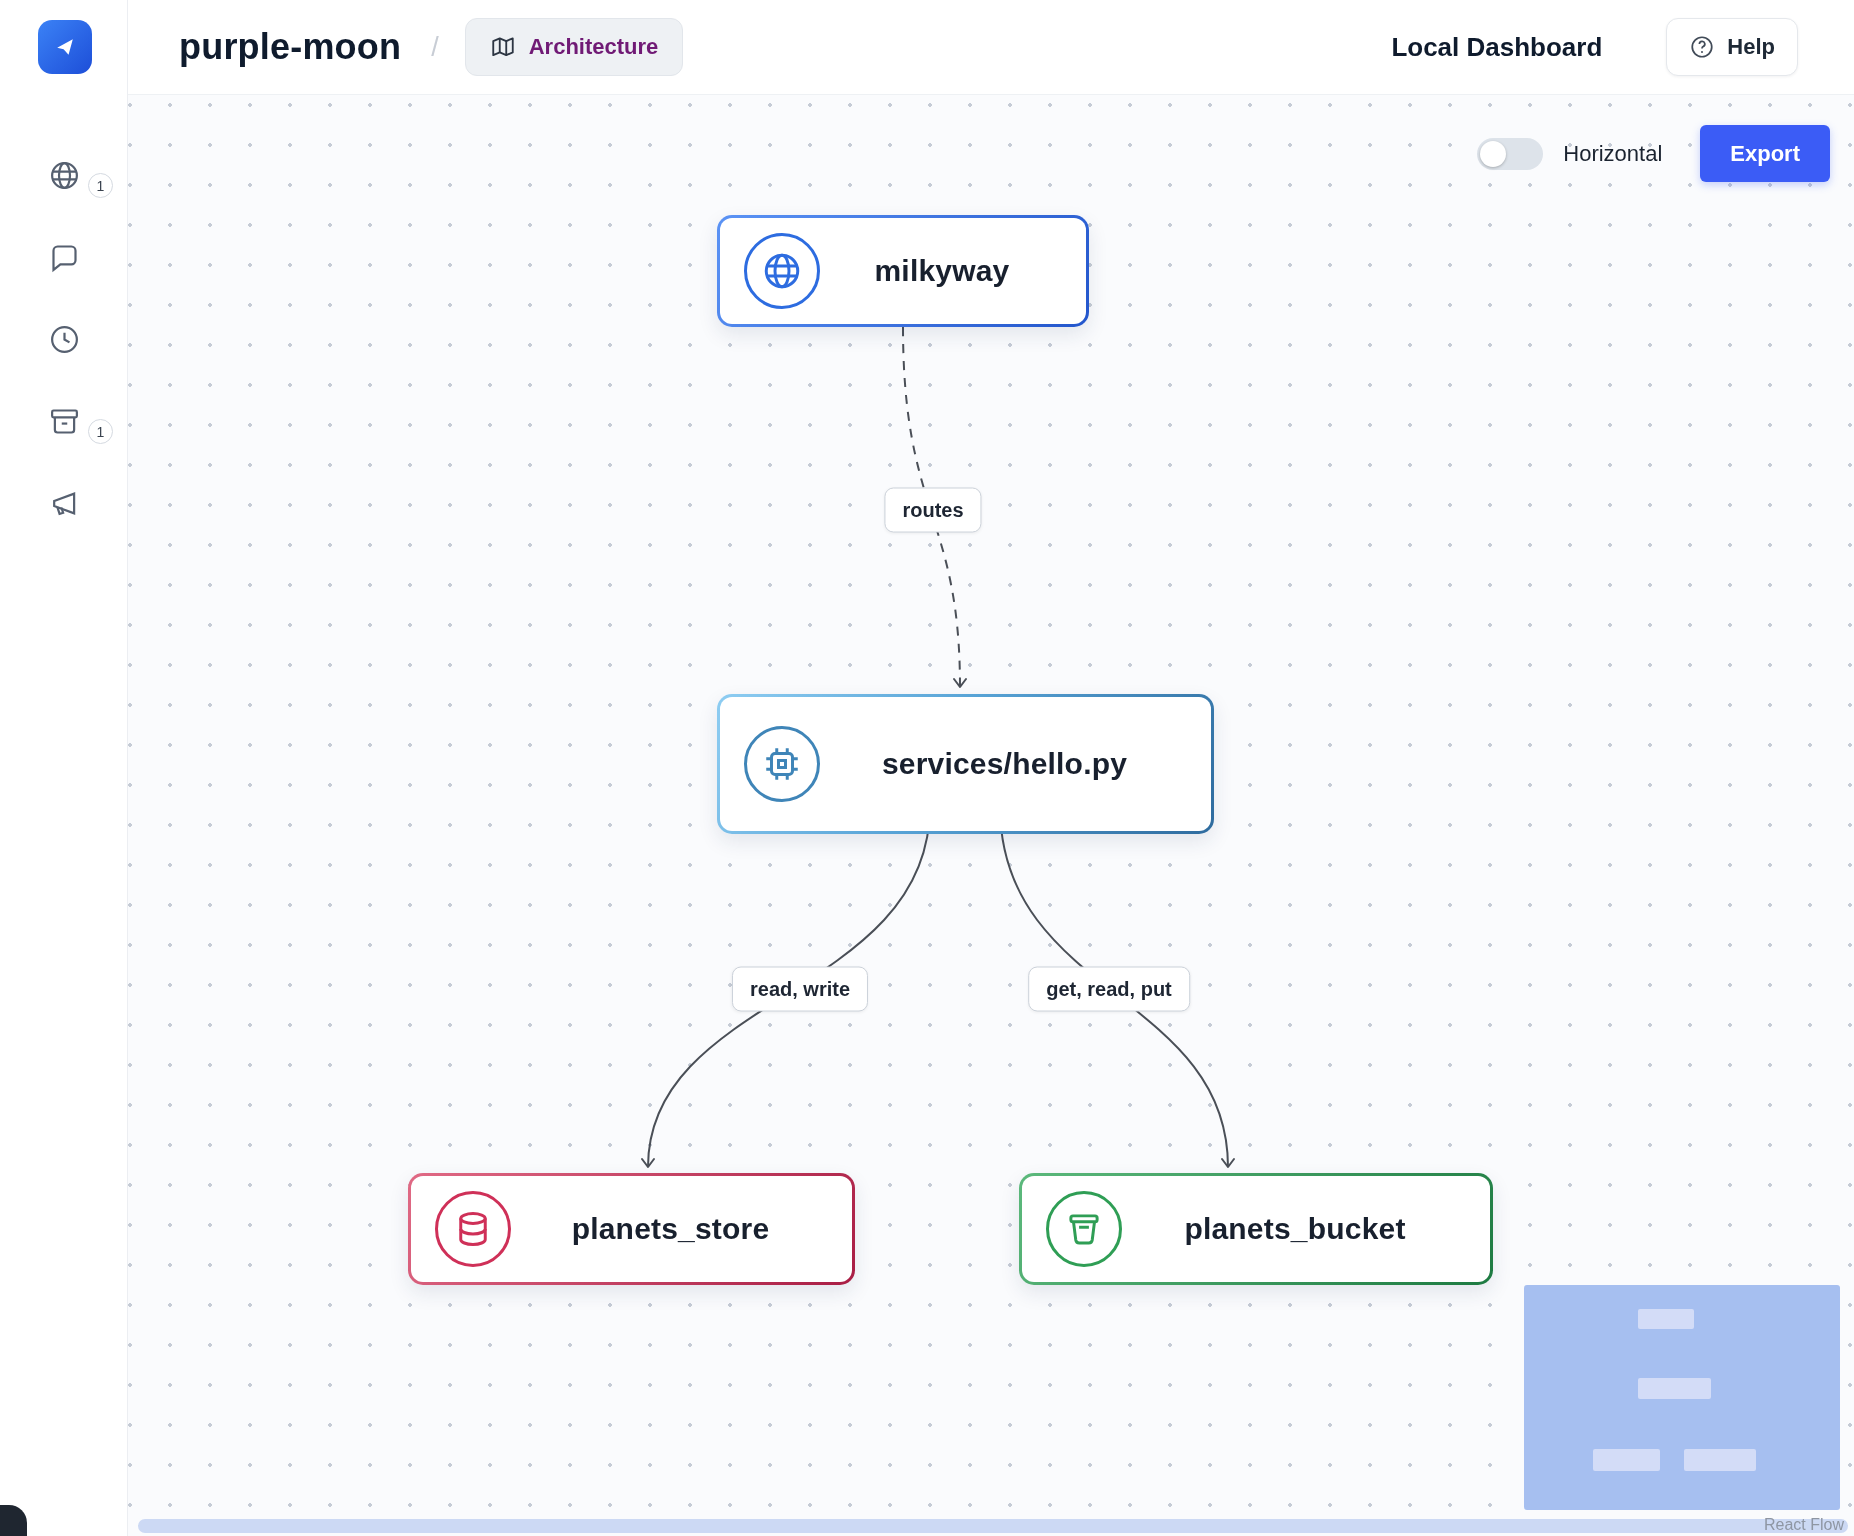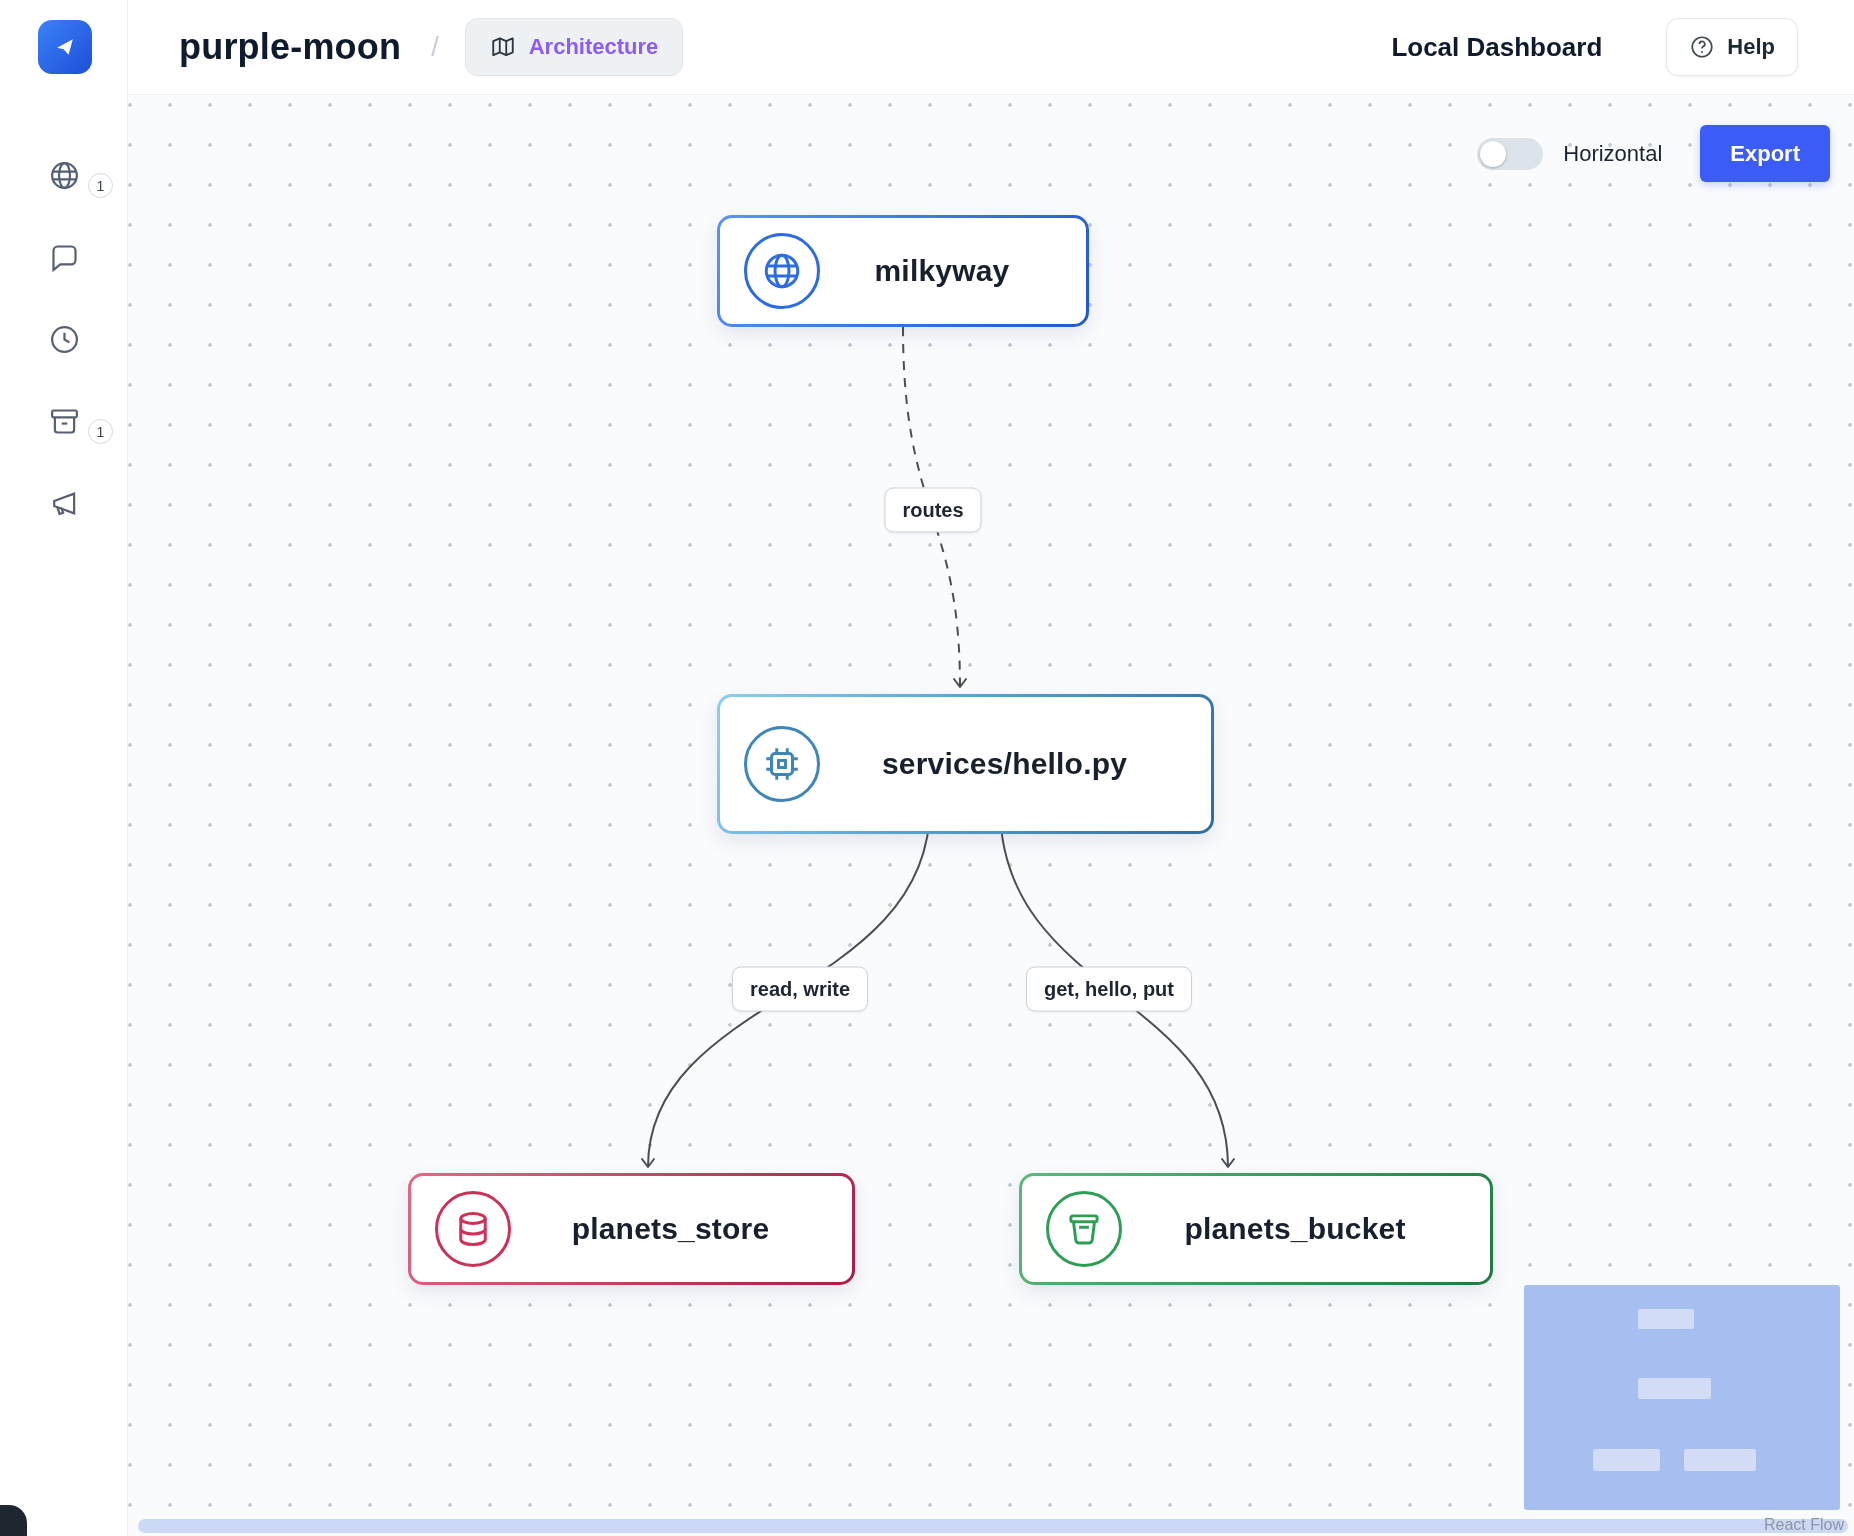--- a/index.html
+++ b/index.html
@@ -47,21 +47,21 @@
     position: absolute; left: 128px; top: 0; right: 0; height: 95px;
     background: #fff; border-bottom: 1px solid #eef1f4;
     display: flex; align-items: center; padding: 0 56px 0 51px; z-index: 20;
   }
   .project-title { font-size: 36px; font-weight: 700; letter-spacing: .2px; cursor: pointer; }
   .crumb-sep { font-size: 27px; color: #c8cdd5; margin: 0 26px 0 30px; font-weight: 400; }
   .arch-btn {
     height: 58px; padding: 0 24px; border-radius: 12px;
     background: #eef1f4; border: 1px solid #e2e6eb;
     display: flex; align-items: center; gap: 13px; cursor: pointer;
-    font-size: 22px; font-weight: 600; color: #8b5cf6;
+    font-size: 22px; font-weight: 600; color: #701a75;
   }
   .arch-btn svg { width: 26px; height: 26px; color: #2c3542; }
   .dash-title { margin-left: auto; font-size: 26px; font-weight: 700; }
   .help-btn {
     margin-left: 64px; height: 58px; padding: 0 22px; border-radius: 12px;
     background: #fff; border: 1px solid #e5e8ec; box-shadow: 0 1px 3px rgba(16,24,40,.06);
     display: flex; align-items: center; gap: 12px; cursor: pointer;
     font-size: 22px; font-weight: 600; color: #1e2936;
   }
   .help-btn svg { width: 26px; height: 26px; color: #414b58; }
@@ -225,21 +225,21 @@
           <path d="M4 2 L12 8 L4 14" fill="none" stroke="#4a4f57" stroke-width="2" stroke-linecap="round" stroke-linejoin="round"></path>
         </marker>
       </defs>
       <path class="edge-path edge-dashed" d="M 775 232 C 775 420, 832 420, 832 592" marker-end="url(#arrow)"></path>
       <path class="edge-path" d="M 802 711 C 802 900, 520 900, 520 1072" marker-end="url(#arrow)"></path>
       <path class="edge-path" d="M 872 711 C 872 900, 1100 900, 1100 1072" marker-end="url(#arrow)"></path>
     </svg>
 
     <div class="edge-label" style="left:805px; top:415px;">routes</div>
     <div class="edge-label" style="left:672px; top:894px;">read, write</div>
-    <div class="edge-label" style="left:981px; top:894px;">get, hello, put</div>
+    <div class="edge-label" style="left:981px; top:894px;">get, read, put</div>
 
     <div class="node node-milkyway" style="left:589px; top:120px; width:372px; height:112px;">
       <div class="node-ring ring-blue">
         <svg viewBox="0 0 24 24" fill="none" stroke="currentColor" stroke-width="1.7">
           <circle cx="12" cy="12" r="9"></circle>
             <ellipse cx="12" cy="12" rx="4" ry="9"></ellipse>
           <path d="M3.5 9.2h17M3.5 14.8h17"></path>
         </svg>
       </div>
       <div class="node-label">milkyway</div>

